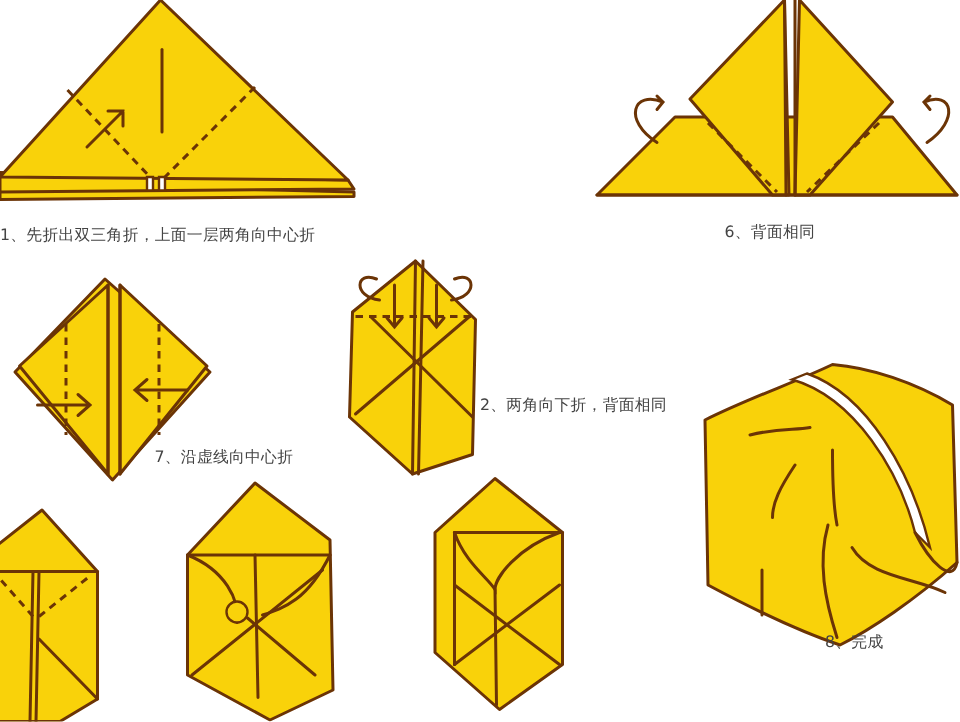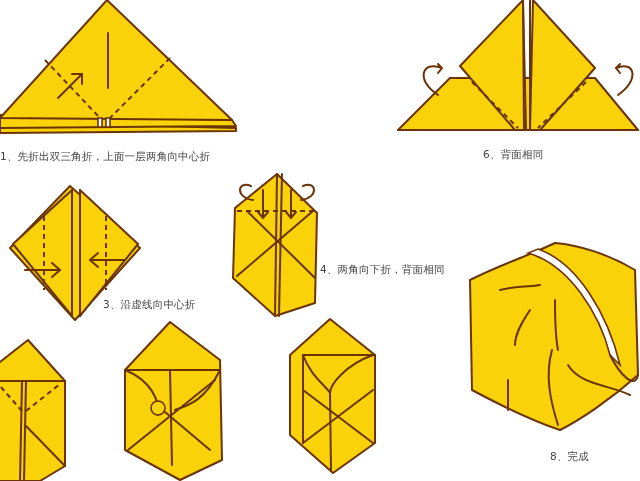--- a/index.html
+++ b/index.html
@@ -48,34 +48,34 @@
     <path class="p" d="M10 70 L70 8 L140 70 L75 142 Z"></path>
     <path class="p" d="M13 66 L72 12 L72 138 Z"></path>
     <path class="p" d="M80 12 L138 66 L80 138 Z"></path>
     <line class="l" x1="72" y1="12" x2="72" y2="138"></line>
     <line class="l" x1="80" y1="12" x2="80" y2="138"></line>
     <line class="d" x1="44" y1="38" x2="44" y2="112"></line>
     <line class="d" x1="106" y1="38" x2="106" y2="112"></line>
     <path class="l" d="M25 92 L60 92 M52 85 L60 92 L52 99"></path>
     <path class="l" d="M125 82 L90 82 M98 75 L90 82 L98 89"></path>
   </svg>
-  <div class="caption" style="left:103px;top:298px">3、沿虚线向中心折</div>
+  <div class="caption" style="left:103px;top:298px">7、沿虚线向中心折</div>
 
   <svg style="position:absolute;left:225px;top:168px" width="100" height="155" viewBox="0 0 100 155">
     <path class="p" d="M10 40 L52 6 L92 45 L90 135 L50 148 L8 110 Z"></path>
     <line class="l" x1="52" y1="6" x2="50" y2="148"></line>
     <line class="l" x1="57" y1="6" x2="54" y2="148"></line>
     <line class="d" x1="12" y1="43" x2="90" y2="43"></line>
     <path class="l" d="M22 43 L90 110 M88 43 L12 108"></path>
     <path class="l" d="M38 22 L38 50 M33 44 L38 50 L43 44"></path>
     <path class="l" d="M66 22 L66 50 M61 44 L66 50 L71 44"></path>
     <path class="l" d="M28 32 C 10 30, 12 12, 26 18"></path>
     <path class="l" d="M76 32 C 94 30, 92 12, 78 18"></path>
   </svg>
-  <div class="caption" style="left:320px;top:263px">4、两角向下折，背面相同</div>
+  <div class="caption" style="left:320px;top:263px">2、两角向下折，背面相同</div>
 
   <svg style="position:absolute;left:0;top:336px" width="70" height="145" viewBox="0 0 70 145">
     <path class="p" d="M-5 30 L28 4 L65 45 L65 130 L40 145 L-5 145 Z"></path>
     <line class="l" x1="22" y1="45" x2="20" y2="145"></line>
     <line class="l" x1="26" y1="45" x2="24" y2="145"></line>
     <line class="l" x1="-5" y1="45" x2="65" y2="45"></line>
     <line class="d" x1="22" y1="75" x2="0" y2="50"></line>
     <line class="d" x1="26" y1="75" x2="60" y2="48"></line>
     <line class="l" x1="26" y1="90" x2="65" y2="130"></line>
   </svg>
@@ -105,15 +105,15 @@
     <path class="p" d="M10 45 C 40 30, 70 20, 95 8 C 120 10, 150 20, 175 35 L178 140 C 150 165, 120 185, 100 195 C 70 185, 40 170, 12 155 Z"></path>
     <path class="w" d="M68 18 C 110 30, 140 80, 150 120 L160 130 C 148 80, 118 28, 78 14 Z"></path>
     <path class="l" d="M40 55 C 60 50, 70 52, 80 50"></path>
     <path class="l" d="M70 75 C 60 90, 55 100, 55 110"></path>
     <path class="l" d="M95 65 C 95 80, 95 100, 98 115"></path>
     <path class="l" d="M92 115 C 85 140, 90 165, 98 190"></path>
     <path class="l" d="M108 130 C 120 150, 150 150, 170 160"></path>
     <path class="l" d="M150 120 C 160 140, 175 155, 178 140"></path>
     <path class="l" d="M48 145 L48 175"></path>
   </svg>
-  <div class="caption" style="left:550px;top:450px">8、完成</div>
+  <div class="caption" style="left:550px;top:421px">8、完成</div>
 
 </div>
 
 </body></html>

